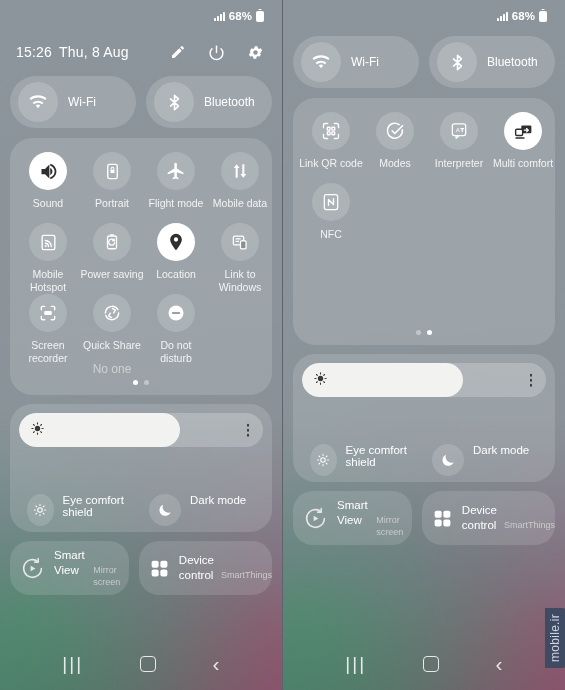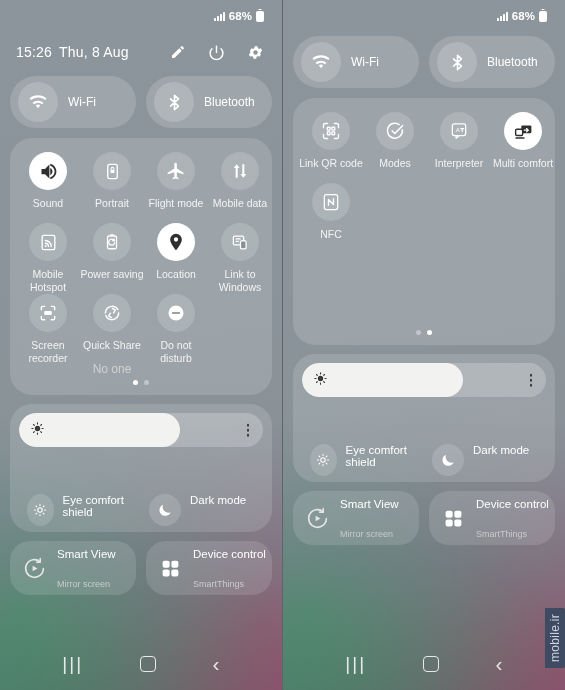--- a/index.html
+++ b/index.html
@@ -137,21 +137,21 @@
   .bitem-lbl { color:#fff; font-size:11.5px; }
 
   
   .brow2 { display:flex; gap:10px; margin-top:9px; }
   .bigtile {
     flex:1; height:54px; border-radius:20px;
     background:rgba(255,255,255,0.13);
     display:flex; align-items:center; gap:9px; padding-left:10px;
   }
   .bigtile-ico { width:28px; height:28px; display:flex; align-items:center; justify-content:center; }
-  .bigtile-txt { display:flex; flex-direction:column; }
+  .bigtile-txt { display:flex; flex-direction:row; }
   .bigtile-t { color:#fff; font-size:11.5px; line-height:15px; }
   .bigtile-s { color:#c9cbcc; font-size:9px; line-height:12px;margin-top:16px; }
 
   
   .navbar {
     position:absolute; left:0; right:0; bottom:0; height:52px; z-index:4;
     display:flex; align-items:center; justify-content:space-around;
     padding:0 34px;
   }
   .navbar span { color:#e8e9ea; display:flex; align-items:center; justify-content:center; }

